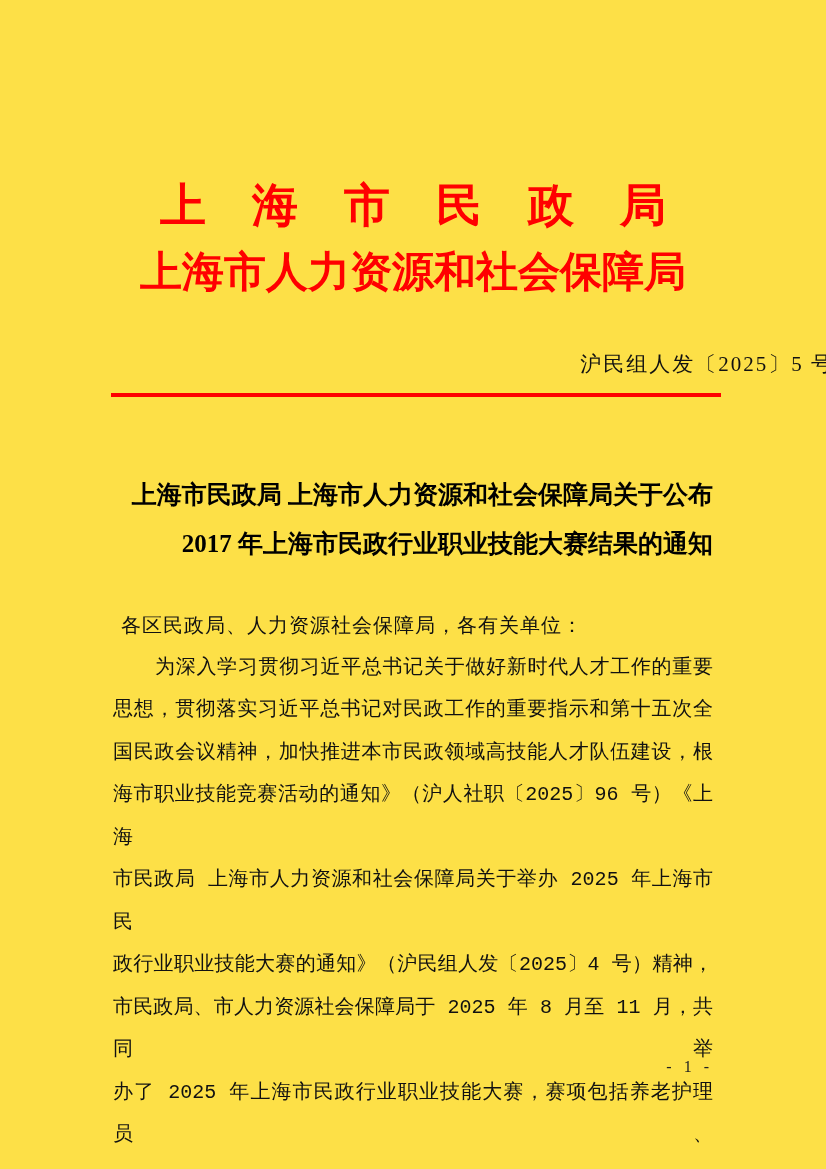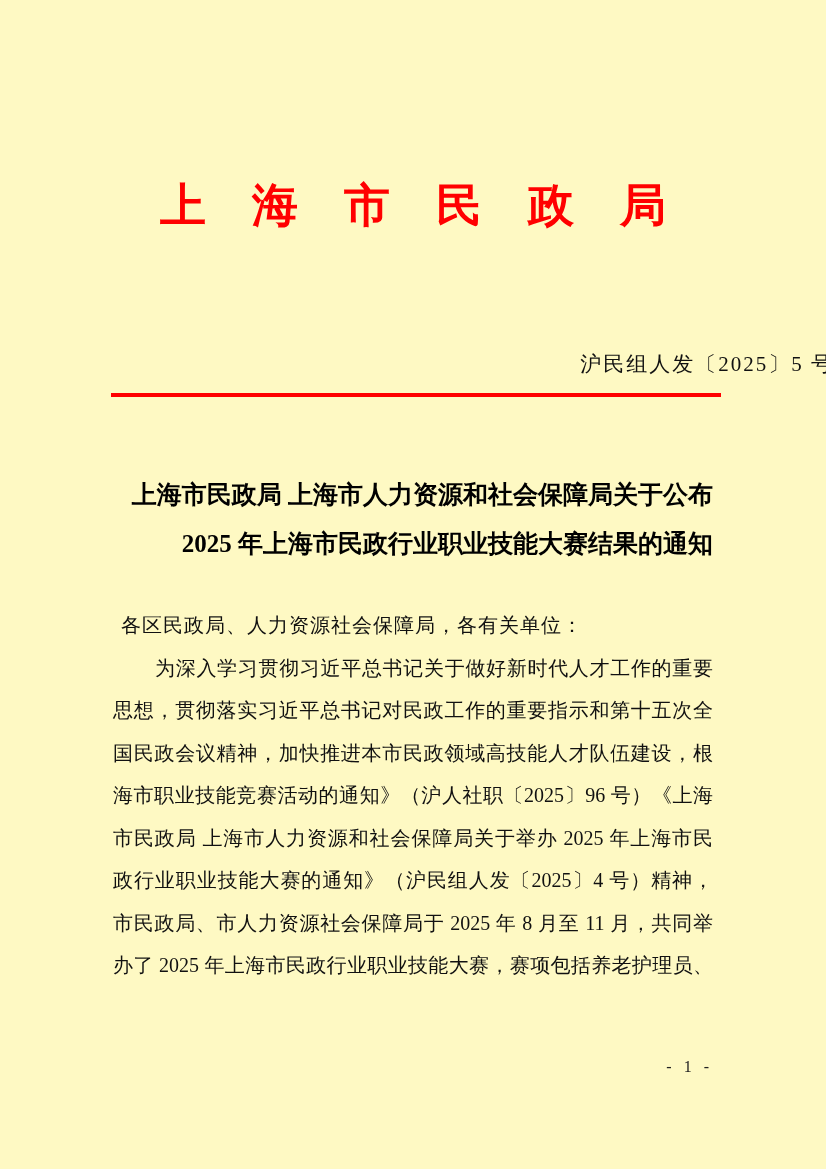--- a/index.html
+++ b/index.html
@@ -4,21 +4,21 @@
 <style>
   html, body {
     margin: 0;
     padding: 0;
     background: #ffffff;
   }
   .page {
     position: relative;
     width: 826px;
     height: 1169px;
-    background: #fef9c3;
+    background: #fde047;
     overflow: hidden;
     font-family: "Liberation Serif", "DejaVu Serif", serif;
     color: #000000;
   }
 
   
   .letterhead {
     position: absolute;
     top: 175px;
     left: 0;
@@ -89,20 +89,21 @@
     color: #111111;
   }
   .salutation {
     text-align: left;
     letter-spacing: 1px;
     margin-left: 8px;
   }
   .body-line {
     text-align: justify;
     text-align-last: justify;
+    font-family: Liberation Mono, monospace;
     -moz-text-align-last: justify;
   }
   .body-line.indent {
     text-indent: 42px;
   }
 
   
   .page-number {
     position: absolute;
     top: 1055px;
@@ -115,29 +116,30 @@
     color: #222222;
   }
 </style>
 </head>
 <body>
 
 <div class="page">
 
   <div class="letterhead">
     <div class="org-line1 accent" style="color: rgb(255, 0, 0);">上海市民政局</div>
+    <div class="org-line2 accent" style="color: rgb(255, 0, 0);">上海市人力资源和社会保障局</div>
   </div>
 
   <div class="doc-number">沪民组人发〔2025〕5 号</div>
 
   <div class="red-rule" style="background: rgb(255, 0, 0);"></div>
 
   <div class="doc-title">
     <div>上海市民政局 上海市人力资源和社会保障局关于公布</div>
-    <div>2025 年上海市民政行业职业技能大赛结果的通知</div>
+    <div>2017 年上海市民政行业职业技能大赛结果的通知</div>
   </div>
 
   <div class="body-block">
     <div class="salutation">各区民政局、人力资源社会保障局，各有关单位：</div>
     <div>
         <div class="body-line indent">为深入学习贯彻习近平总书记关于做好新时代人才工作的重要</div>
         <div class="body-line">思想，贯彻落实习近平总书记对民政工作的重要指示和第十五次全</div>
         <div class="body-line">国民政会议精神，加快推进本市民政领域高技能人才队伍建设，根</div>
         <div class="body-line">海市职业技能竞赛活动的通知》（沪人社职〔2025〕96 号）《上海</div>
         <div class="body-line">市民政局 上海市人力资源和社会保障局关于举办 2025 年上海市民</div>

